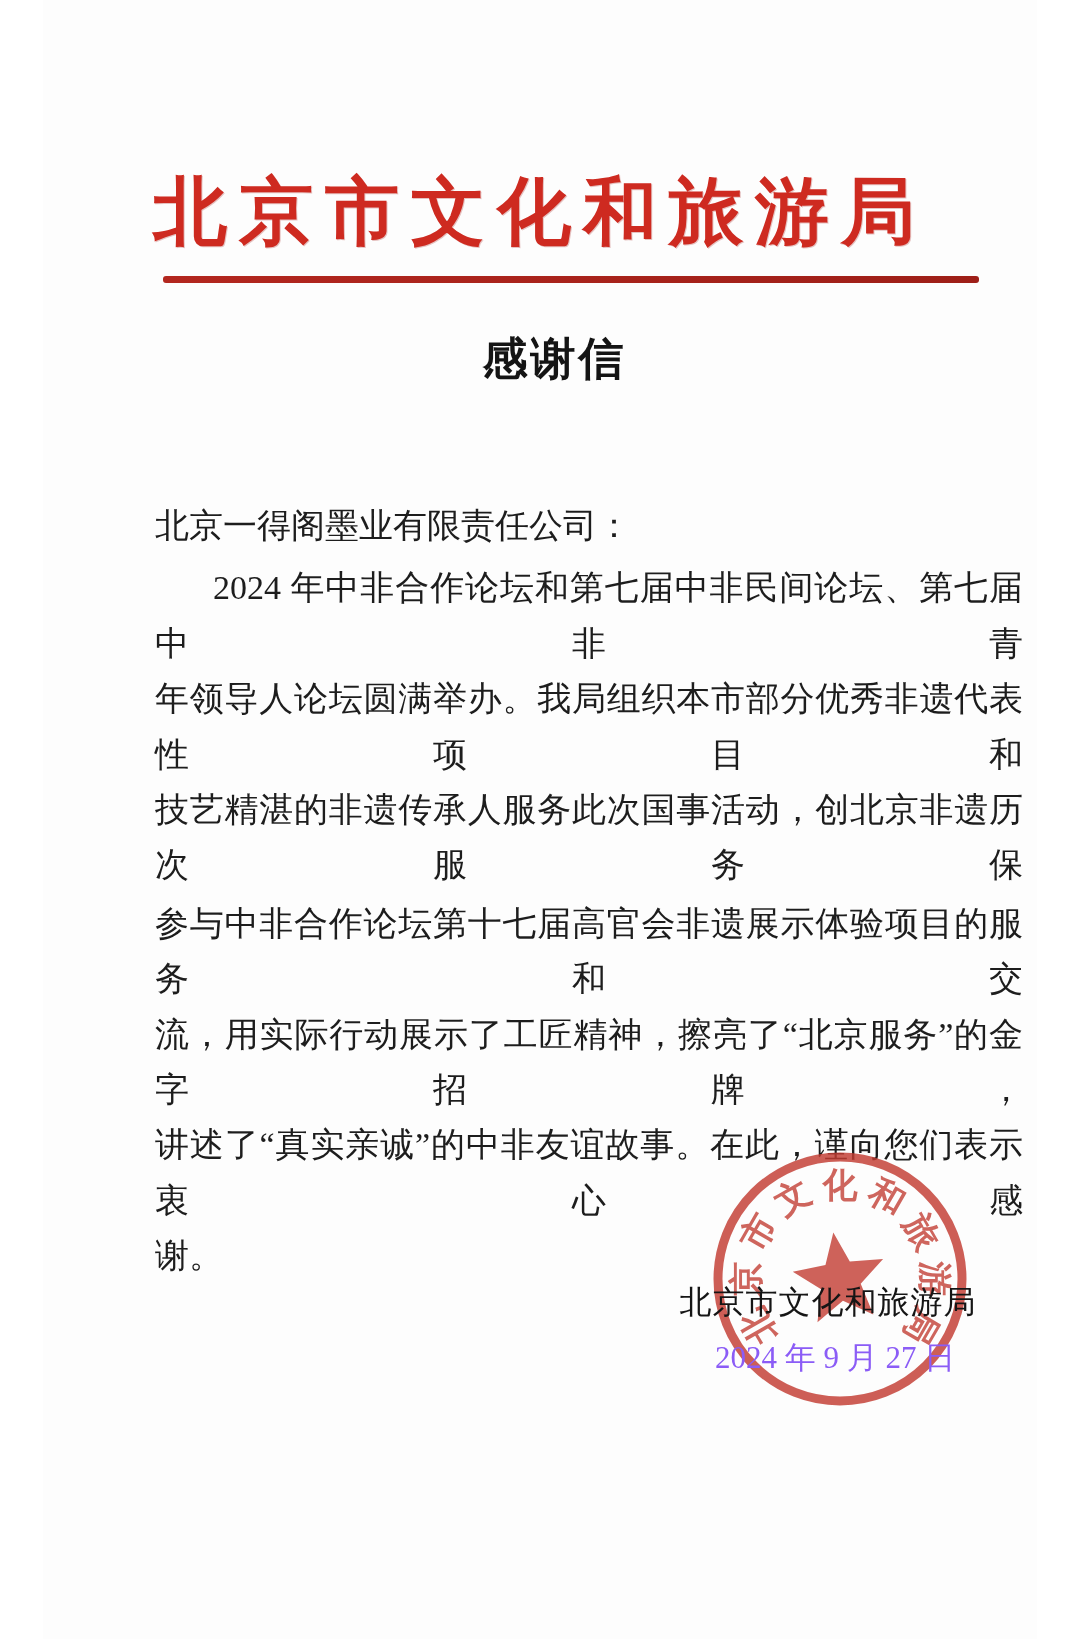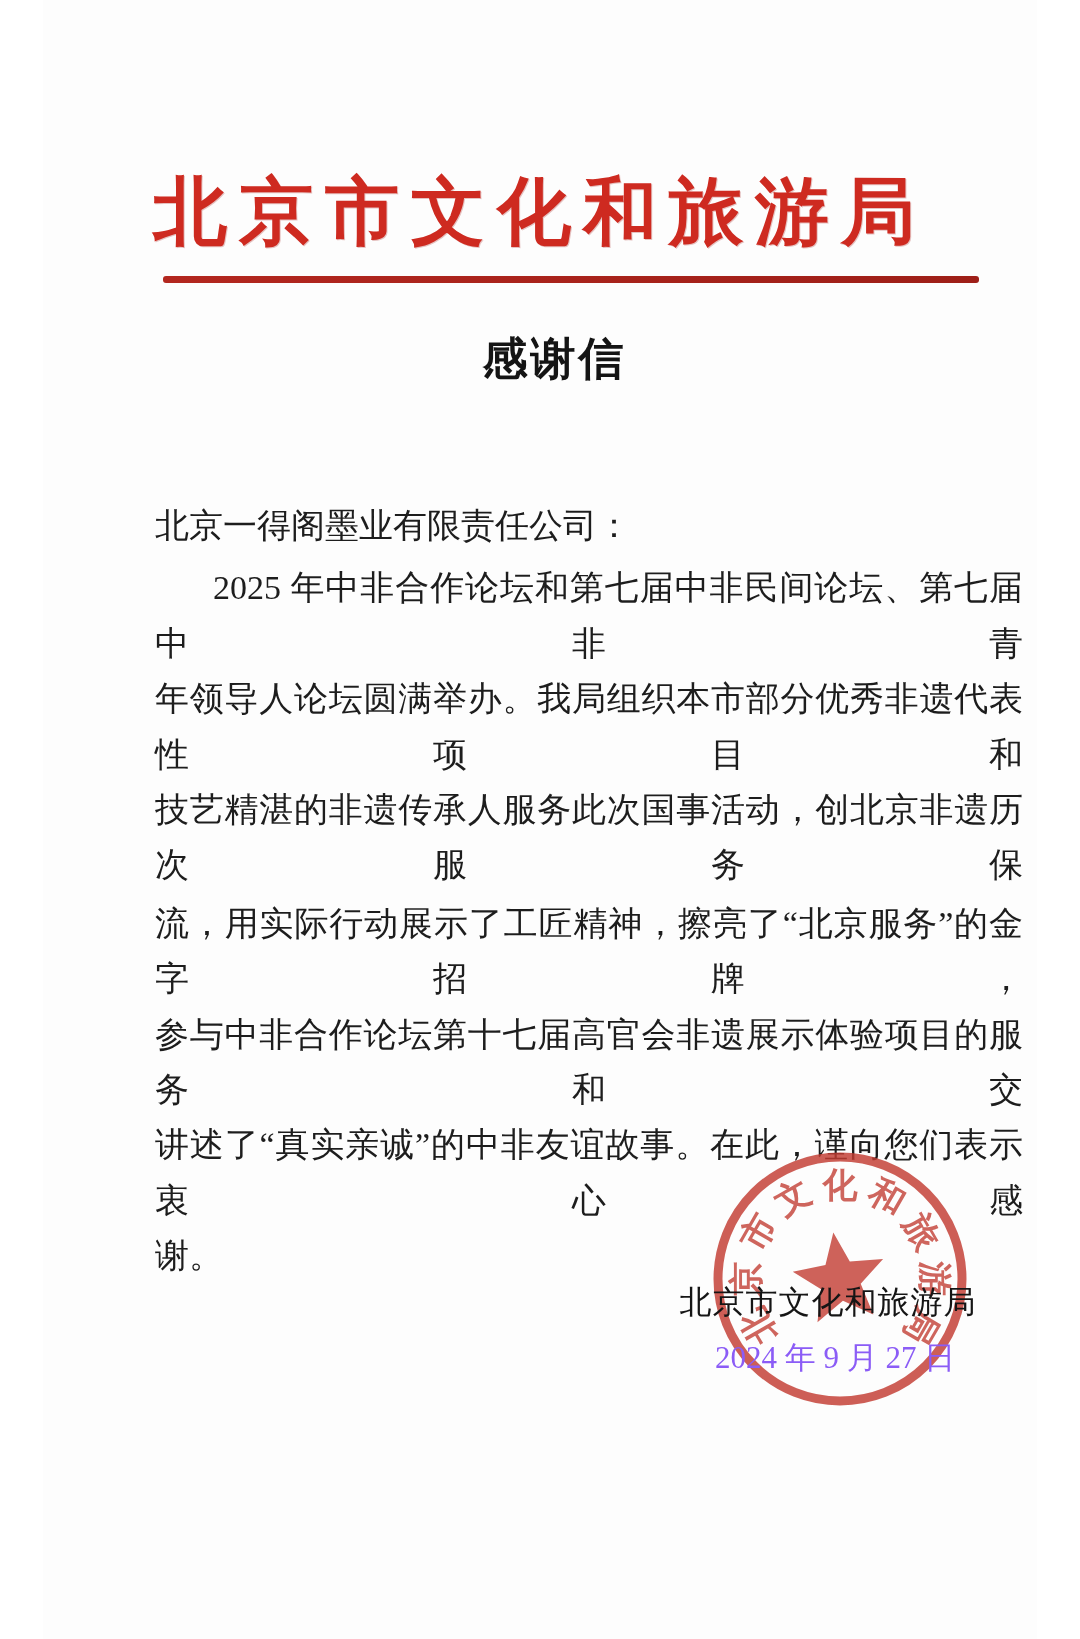--- a/index.html
+++ b/index.html
@@ -127,27 +127,27 @@
   <div class="letterhead">北京市文化和旅游局</div>
 
   <div class="rule"></div>
 
   <h1 class="doc-title">感谢信</h1>
 
   <main class="body-text">
     <div class="line salutation">北京一得阁墨业有限责任公司：</div>
     <div id="paragraphs">
         <div class="para">
-          <div class="line fill indent">2025 年中非合作论坛和第七届中非民间论坛、第七届中非青</div>
+          <div class="line fill indent">2024 年中非合作论坛和第七届中非民间论坛、第七届中非青</div>
           <div class="line fill">年领导人论坛圆满举办。我局组织本市部分优秀非遗代表性项目和</div>
           <div class="line fill">技艺精湛的非遗传承人服务此次国事活动，创北京非遗历次服务保</div>
         </div>
         <div class="para">
+          <div class="line fill">参与中非合作论坛第十七届高官会非遗展示体验项目的服务和交</div>
           <div class="line fill">流，用实际行动展示了工匠精神，擦亮了“北京服务”的金字招牌，</div>
-          <div class="line fill">参与中非合作论坛第十七届高官会非遗展示体验项目的服务和交</div>
           <div class="line fill">讲述了“真实亲诚”的中非友谊故事。在此，谨向您们表示衷心感</div>
           <div class="line">谢。</div>
         </div>
       </div>
   </main>
 
   <svg class="seal" viewBox="0 0 266 266">
     <circle cx="133" cy="133" r="122"></circle>
     <polygon transform="rotate(-8 133 134)" points="133,86 145.3,117 178.6,119.2 153,140.5 161.2,172.8 133,155 104.8,172.8 113,140.5 87.4,119.2 120.7,117"></polygon>
     <g id="seal-arc">

